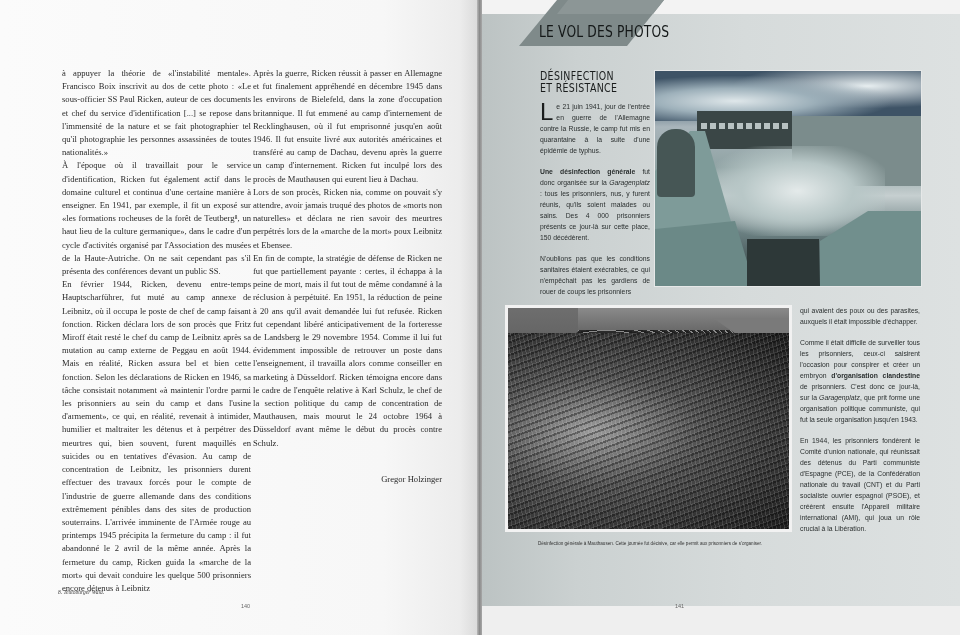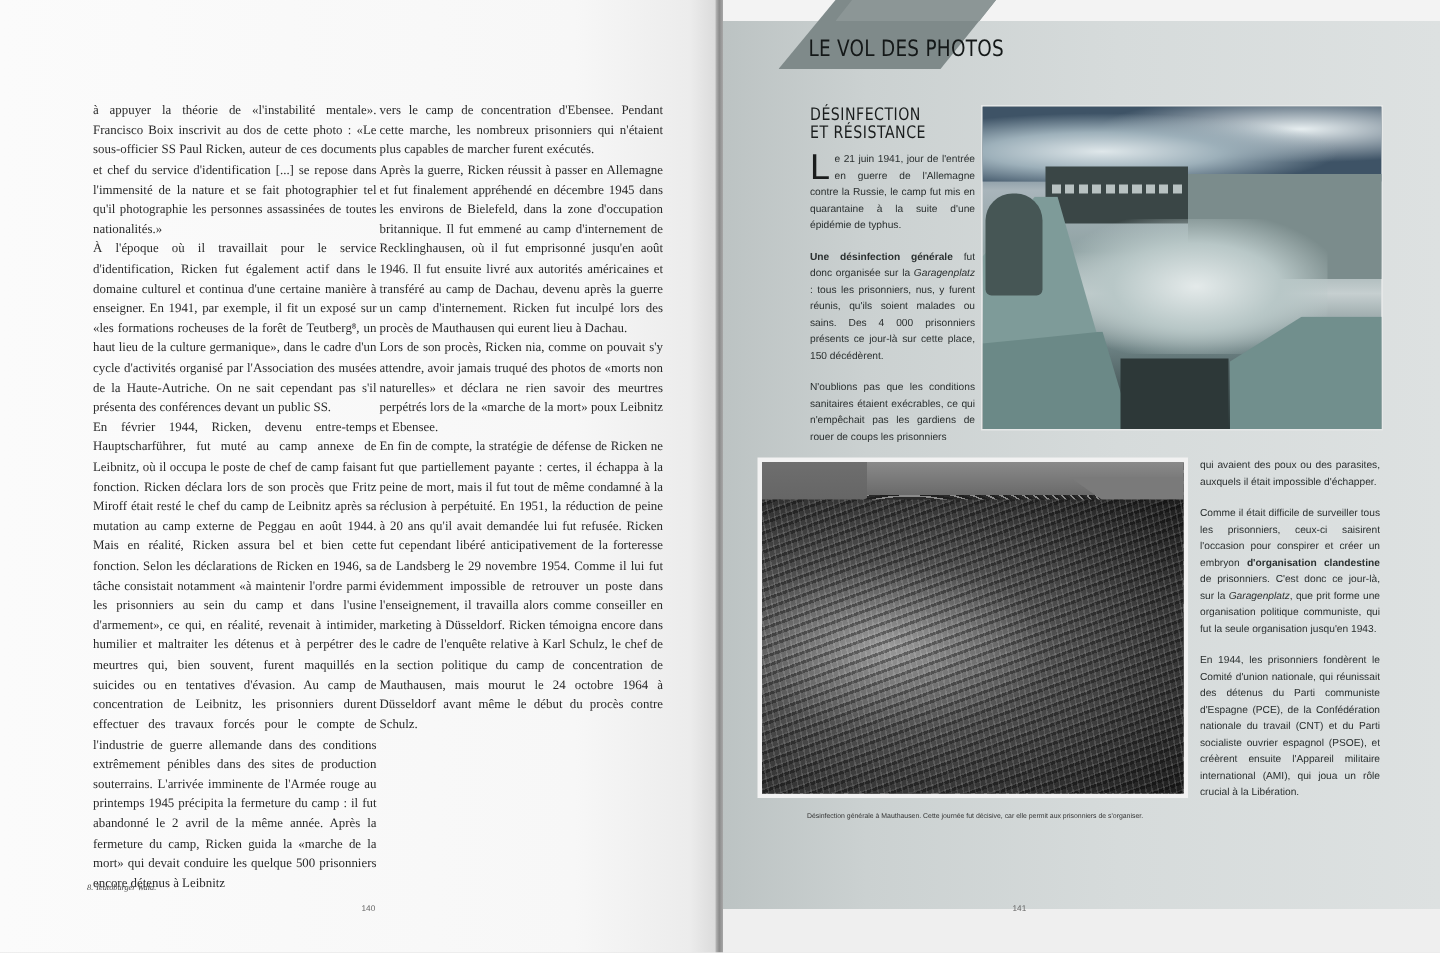--- a/index.html
+++ b/index.html
@@ -136,24 +136,24 @@
 
 <div class="spread">
 
   <div class="page-left">
     <div class="col col-1">
       <p>à appuyer la théorie de «l'instabilité mentale». Francisco Boix inscrivit au dos de cette photo : «Le sous-officier SS Paul Ricken, auteur de ces documents et chef du service d'identification [...] se repose dans l'immensité de la nature et se fait photographier tel qu'il photographie les personnes assassinées de toutes nationalités.»</p>
       <p>À l'époque où il travaillait pour le service d'identification, Ricken fut également actif dans le domaine culturel et continua d'une certaine manière à enseigner. En 1941, par exemple, il fit un exposé sur «les formations rocheuses de la forêt de Teutberg⁸, un haut lieu de la culture germanique», dans le cadre d'un cycle d'activités organisé par l'Association des musées de la Haute-Autriche. On ne sait cependant pas s'il présenta des conférences devant un public SS.</p>
       <p>En février 1944, Ricken, devenu entre-temps Hauptscharführer, fut muté au camp annexe de Leibnitz, où il occupa le poste de chef de camp faisant fonction. Ricken déclara lors de son procès que Fritz Miroff était resté le chef du camp de Leibnitz après sa mutation au camp externe de Peggau en août 1944. Mais en réalité, Ricken assura bel et bien cette fonction. Selon les déclarations de Ricken en 1946, sa tâche consistait notamment «à maintenir l'ordre parmi les prisonniers au sein du camp et dans l'usine d'armement», ce qui, en réalité, revenait à intimider, humilier et maltraiter les détenus et à perpétrer des meurtres qui, bien souvent, furent maquillés en suicides ou en tentatives d'évasion. Au camp de concentration de Leibnitz, les prisonniers durent effectuer des travaux forcés pour le compte de l'industrie de guerre allemande dans des conditions extrêmement pénibles dans des sites de production souterrains. L'arrivée imminente de l'Armée rouge au printemps 1945 précipita la fermeture du camp : il fut abandonné le 2 avril de la même année. Après la fermeture du camp, Ricken guida la «marche de la mort» qui devait conduire les quelque 500 prisonniers encore détenus à Leibnitz</p>
     </div>
     <div class="col col-2">
-      <p>vers le camp de concentration d'Ebensee. Pendant cette marche, les nombreux prisonniers qui n'étaient plus capables de marcher furent exécutés.</p>
       <p>Après la guerre, Ricken réussit à passer en Allemagne et fut finalement appréhendé en décembre 1945 dans les environs de Bielefeld, dans la zone d'occupation britannique. Il fut emmené au camp d'internement de Recklinghausen, où il fut emprisonné jusqu'en août 1946. Il fut ensuite livré aux autorités américaines et transféré au camp de Dachau, devenu après la guerre un camp d'internement. Ricken fut inculpé lors des procès de Mauthausen qui eurent lieu à Dachau.</p>
       <p>Lors de son procès, Ricken nia, comme on pouvait s'y attendre, avoir jamais truqué des photos de «morts non naturelles» et déclara ne rien savoir des meurtres perpétrés lors de la «marche de la mort» poux Leibnitz et Ebensee.</p>
       <p>En fin de compte, la stratégie de défense de Ricken ne fut que partiellement payante : certes, il échappa à la peine de mort, mais il fut tout de même condamné à la réclusion à perpétuité. En 1951, la réduction de peine à 20 ans qu'il avait demandée lui fut refusée. Ricken fut cependant libéré anticipativement de la forteresse de Landsberg le 29 novembre 1954. Comme il lui fut évidemment impossible de retrouver un poste dans l'enseignement, il travailla alors comme conseiller en marketing à Düsseldorf. Ricken témoigna encore dans le cadre de l'enquête relative à Karl Schulz, le chef de la section politique du camp de concentration de Mauthausen, mais mourut le 24 octobre 1964 à Düsseldorf avant même le début du procès contre Schulz.</p>
+      <p class="signature">Gregor Holzinger</p>
     </div>
     <div class="footnote">8. Teutoburger Wald.</div>
     <div class="folio folio-left">140</div>
   </div>
 
   <div class="gutter"></div>
 
   <div class="page-right">
     <div class="right-topstrip"></div>
     <div class="right-panel"></div>

